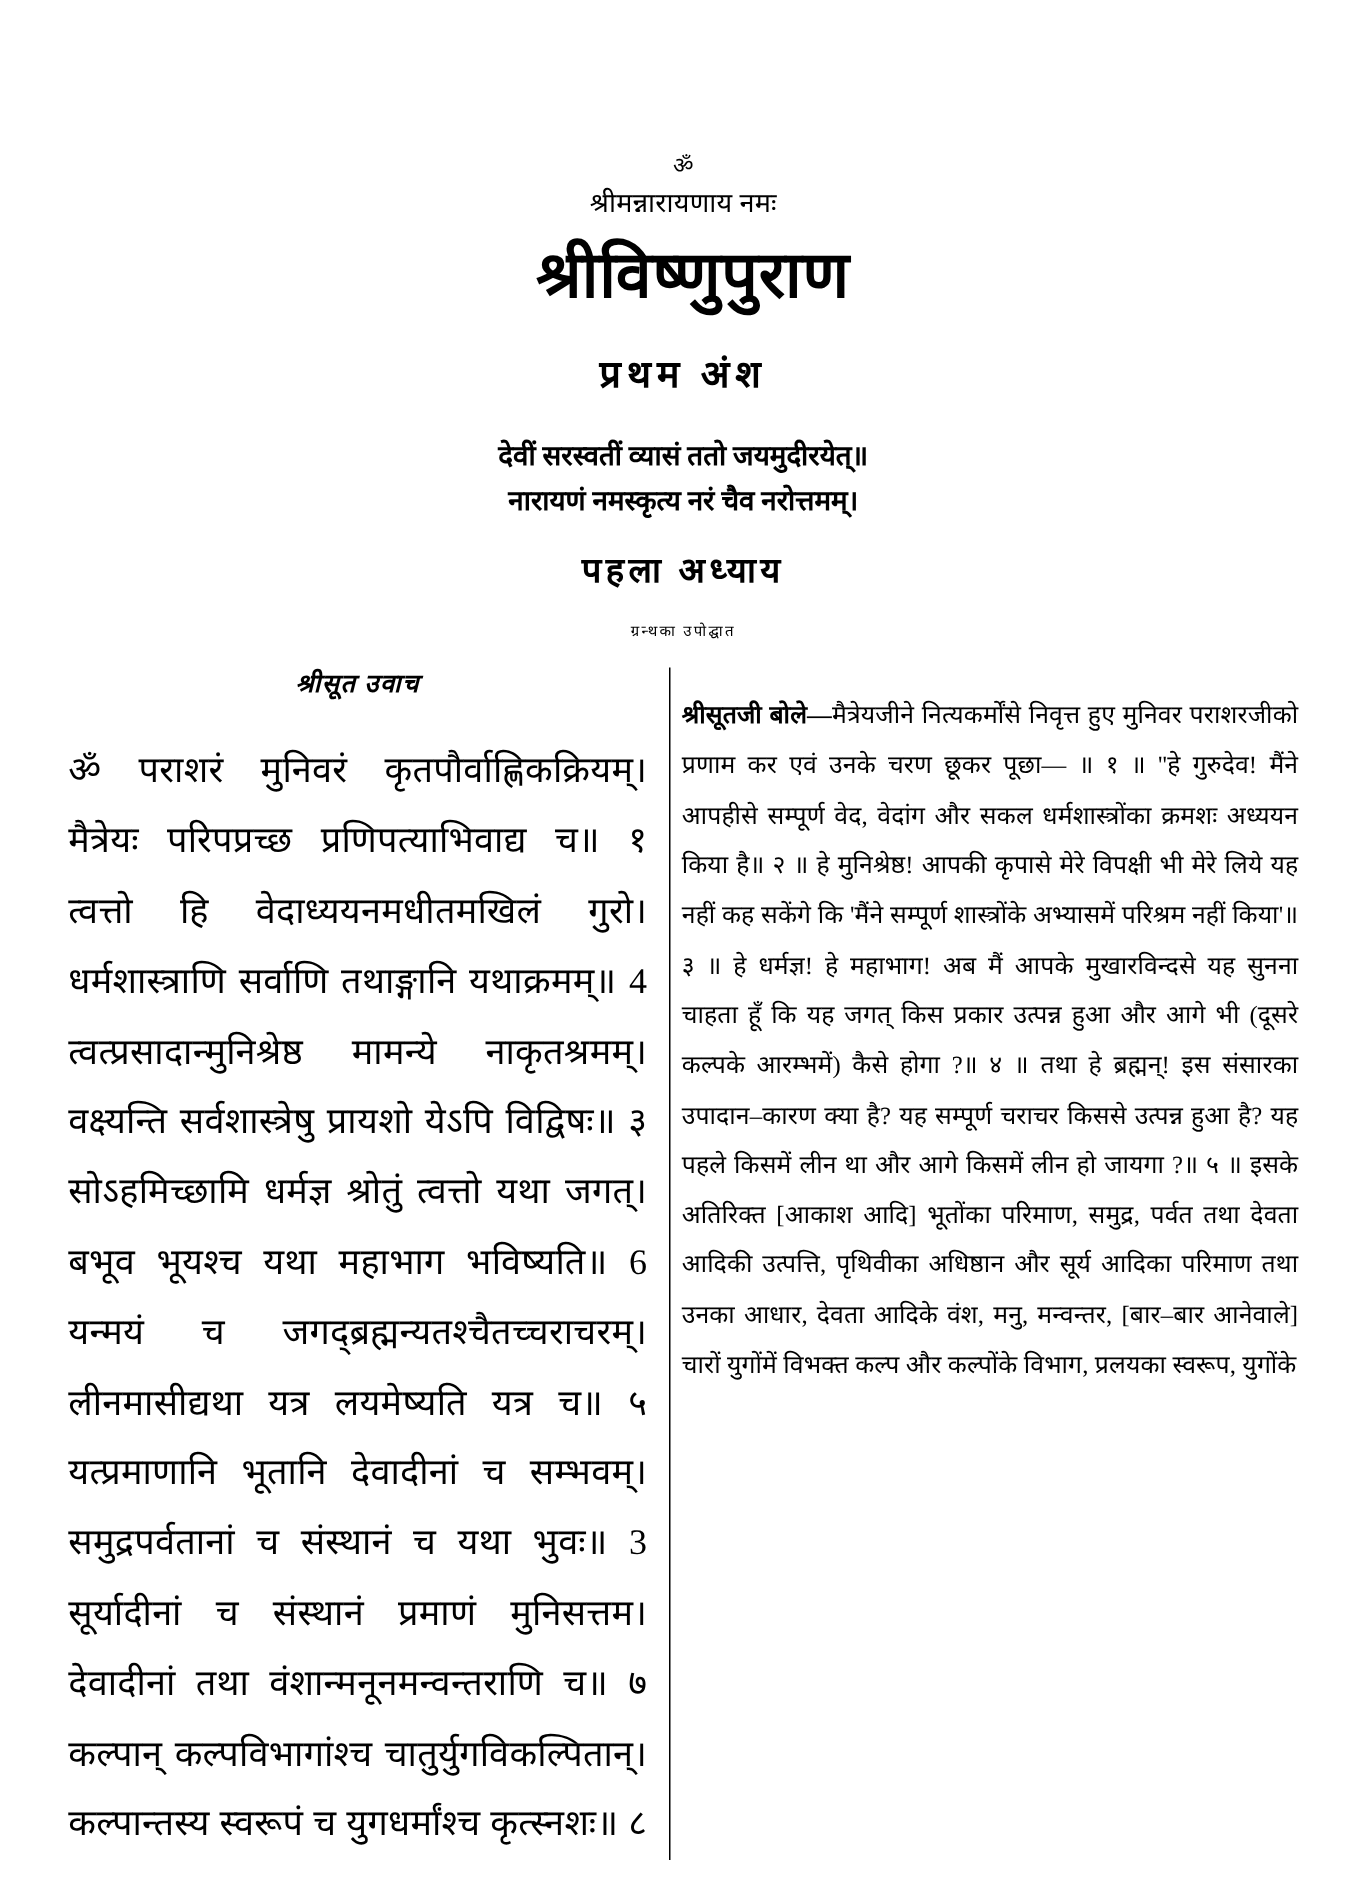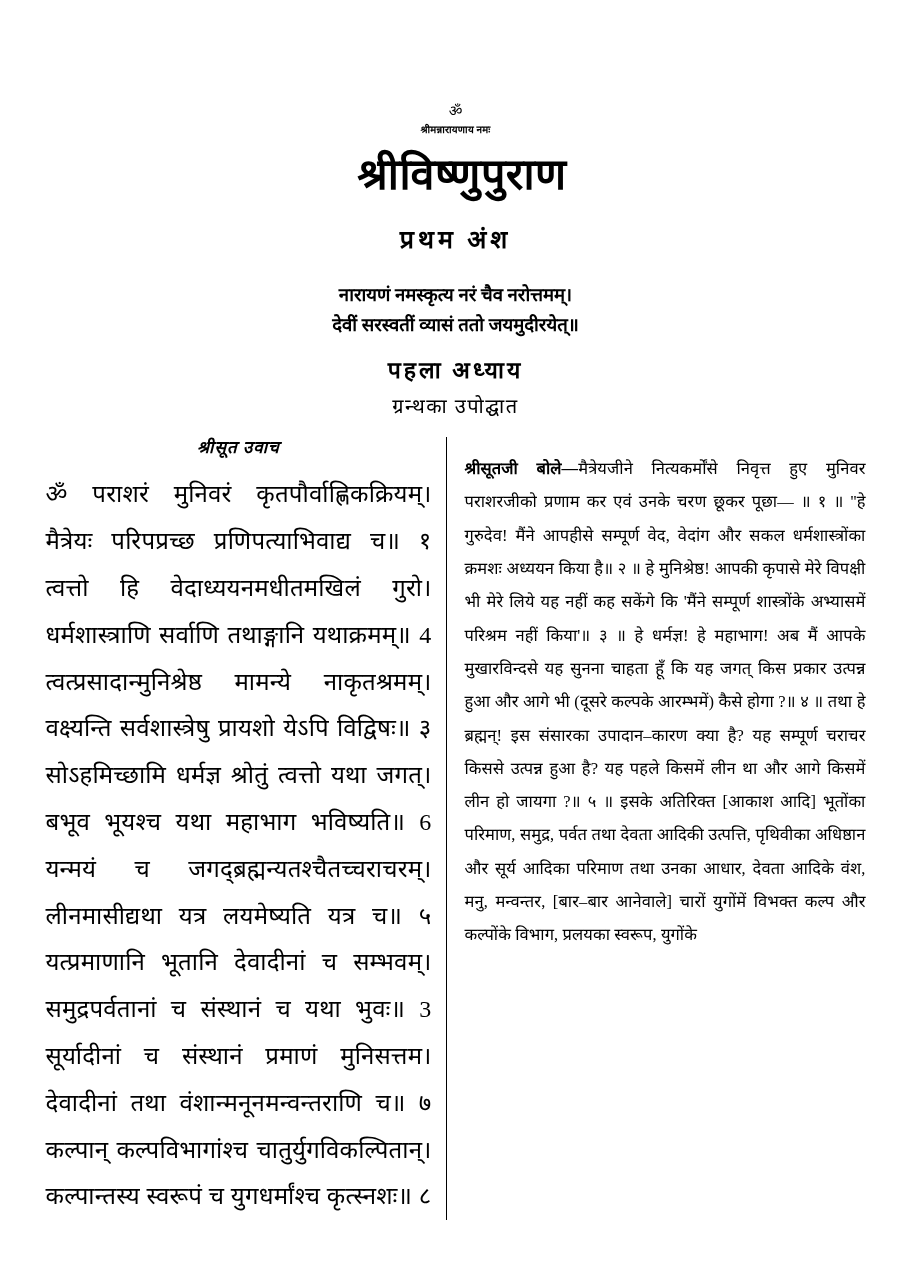--- a/index.html
+++ b/index.html
@@ -27,24 +27,23 @@
   .header {
     text-align: center;
     padding-top: 104px;
   }
   .om-top {
     font-size: 15px;
     line-height: 1;
     margin-bottom: 3px;
   }
   .invocation-line {
-    font-size: 10px;
+    font-size: 18px;
     letter-spacing: 0.2px;
     margin-bottom: 14px;
-    font-weight: bold;
   }
   .book-title {
     font-size: 43px;
     font-weight: 700;
     letter-spacing: 0.5px;
     line-height: 1.15;
     margin-bottom: 22px;
     margin-left: 13px;
   }
   .part-title {
@@ -56,24 +55,24 @@
   .mangala {
     font-size: 18.5px;
     line-height: 1.62;
     font-weight: 600;
     margin-bottom: 12px;
   }
   .chapter-title {
     font-size: 23px;
     font-weight: 700;
     letter-spacing: 3px;
-    margin-bottom: 7px;
+    margin-bottom: 18px;
   }
   .chapter-subtitle {
-    font-size: 20px;
+    font-size: 10px;
     letter-spacing: 1.5px;
     margin-bottom: 16px;
   }
 
   
   .columns {
     position: relative;
     margin: 0 auto;
     width: 820px;
     display: flex;
@@ -86,31 +85,31 @@
   }
   .col-divider {
     width: 1px;
     background: #000;
     align-self: stretch;
     min-height: 760px;
     margin-top: 2px;
   }
   .col-right {
     width: 419px;
-    padding-left: 18px;
+    padding-left: 8px;
     box-sizing: border-box;
   }
 
   .speaker-left {
     text-align: center;
     font-style: italic;
     font-size: 17px;
     font-weight: 600;
     letter-spacing: 1px;
-    margin-bottom: 13px;
+    margin-bottom: 25px;
   }
 
   .verse {
     font-size: 24px;
     line-height: 1.95;
     letter-spacing: 0.2px;
     text-align: justify;
     text-align-last: justify;
     white-space: nowrap;
   }
@@ -133,22 +132,22 @@
 <body>
 
 <div class="page">
 
   <div class="header">
     <div class="om-top">ॐ</div>
     <div class="invocation-line">श्रीमन्नारायणाय नमः</div>
     <div class="book-title">श्रीविष्णुपुराण</div>
     <div class="part-title">प्रथम  अंश</div>
     <div class="mangala">
+      <span class="verse-line">देवीं सरस्वतीं व्यासं ततो जयमुदीरयेत्‌॥</span>
       <span class="verse-line">नारायणं नमस्कृत्य नरं चैव नरोत्तमम्‌।</span>
-      <span class="verse-line">देवीं सरस्वतीं व्यासं ततो जयमुदीरयेत्‌॥</span>
     </div>
     <div class="chapter-title">पहला  अध्याय</div>
     <div class="chapter-subtitle">ग्रन्थका उपोद्घात</div>
   </div>
 
   <div class="columns">
 
     <div class="col-left">
       <div class="speaker-left">श्रीसूत उवाच</div>
       <div class="verse">

